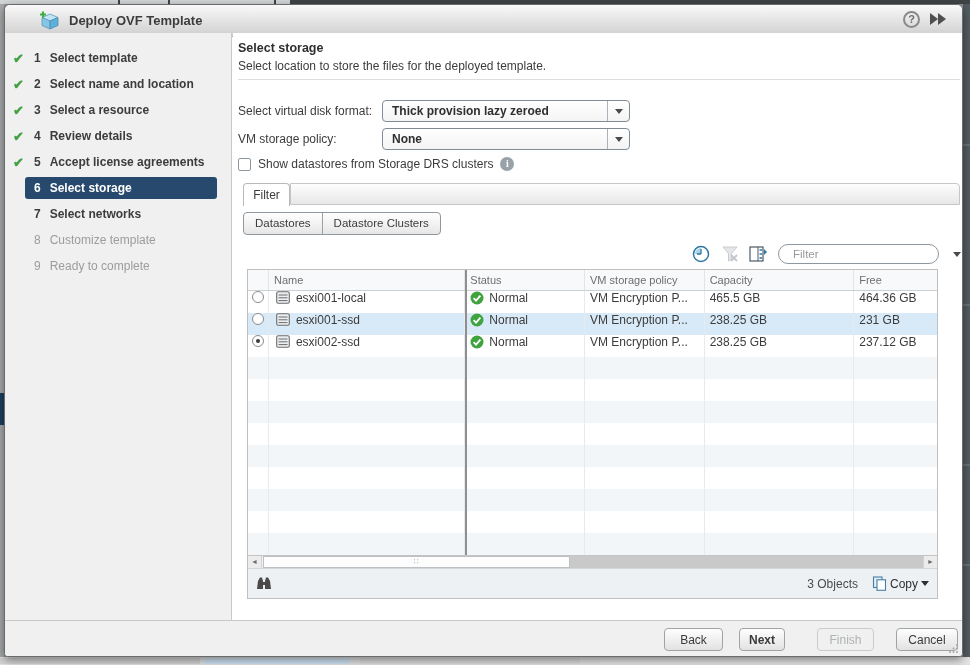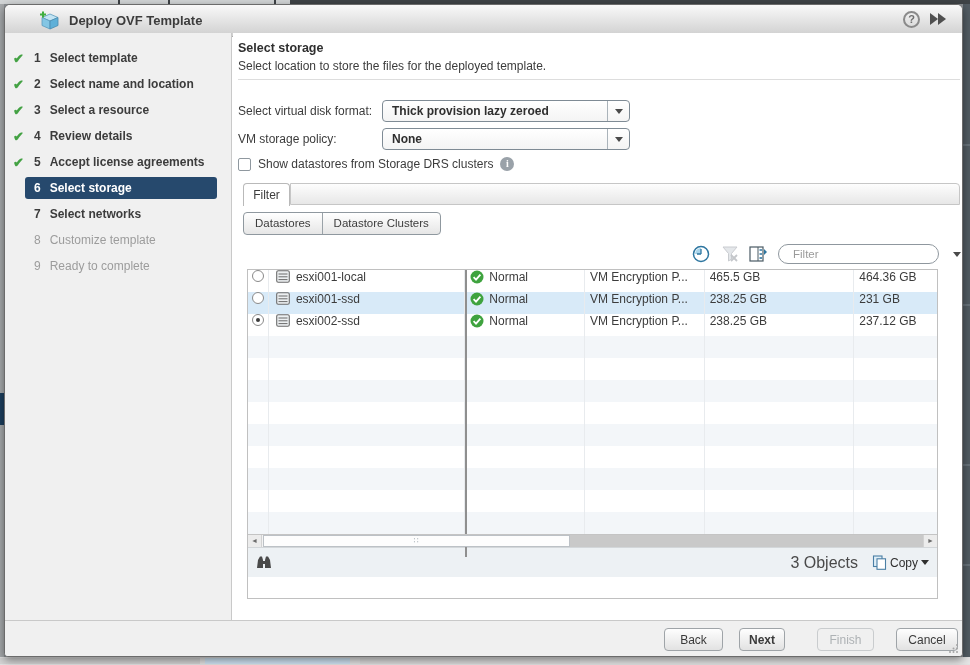--- a/index.html
+++ b/index.html
@@ -104,21 +104,21 @@
   .hs-arrow { position:absolute; top:0; width:14px; height:12px; background:#ececec; color:#6b6b6b; font-size:7px;
     text-align:center; line-height:12px; cursor:pointer; }
   .hs-arrow.left { left:0; border-right:1px solid #d2d2d2; }
   .hs-arrow.right { right:0; border-left:1px solid #d2d2d2; }
   .hs-track-dark { position:absolute; left:322px; top:0; width:354px; height:12px; background:#c9c9c9; }
   .hs-thumb { position:absolute; left:15px; top:0; width:307px; height:12px; background:#fdfdfd; border:1px solid #bcc1c6;
     cursor:grab; text-align:center; color:#9aa4ac; font-size:8px; line-height:10px; letter-spacing:1px; }
 
   .gstatus { height:30px; background:#edf1f4; border-top:1px solid #d3d7da; display:flex; align-items:center; padding:0 8px; }
   .gstatus .spacer { flex:1; }
-  .obj-count { font-size:16px; color:#4a4a4a; margin-right:14px; }
+  .obj-count { font-size:12px; color:#4a4a4a; margin-right:14px; }
   .copy-btn { display:flex; align-items:center; gap:3px; cursor:pointer; font-size:12px; color:#2f2f2f; }
 
   
   .footer { position:absolute; left:0; bottom:0; width:100%; height:36px; background:#f0f0f0; border-top:1px solid #c9c9c9; }
   .fbtn { position:absolute; top:7px; height:23px; border:1px solid #9fa4a8; border-radius:4px;
     background:linear-gradient(#fefefe,#e2e2e2); font-size:12px; color:#3a3a3a; font-family:inherit; cursor:pointer; }
   .fbtn.default { font-weight:bold; }
   .fbtn:disabled { color:#aeb2b5; background:#f0f0f0; border-color:#c9ccce; cursor:default; }
   .resize-grip { position:absolute; right:3px; bottom:2px; }
 </style>
@@ -298,20 +298,28 @@
           <svg width="12" height="12" viewBox="0 0 12 12">
             <circle cx="5" cy="5" r="3.6" fill="none" stroke="#6f777e" stroke-width="1.4"></circle>
             <line x1="7.8" y1="7.8" x2="11" y2="11" stroke="#6f777e" stroke-width="1.6"></line>
           </svg>
           <input type="text" placeholder="Filter" style="">
           <span class="caret"></span>
         </div>
       </div>
 
       <div class="grid">
+        <div class="thead">
+          <div class="th c0"></div>
+          <div class="th c1">Name</div>
+          <div class="th c2">Status</div>
+          <div class="th c3">VM storage policy</div>
+          <div class="th c4">Capacity</div>
+          <div class="th c5">Free</div>
+        </div>
 
         <div class="trow">
           <div class="td c0">
               <span class="radio"></span>
             </div>
           <div class="td c1">
             <svg class="ds-icon" width="14" height="13" viewBox="0 0 14 13">
                 <rect x="0.7" y="0.7" width="12.6" height="11.6" rx="1.5" fill="#eceff1" stroke="#6b6b6b" stroke-width="1.1"></rect>
                 <line x1="2.5" y1="4" x2="11.5" y2="4" stroke="#6b6b6b"></line>
                 <line x1="2.5" y1="6.8" x2="11.5" y2="6.8" stroke="#6b6b6b"></line>

